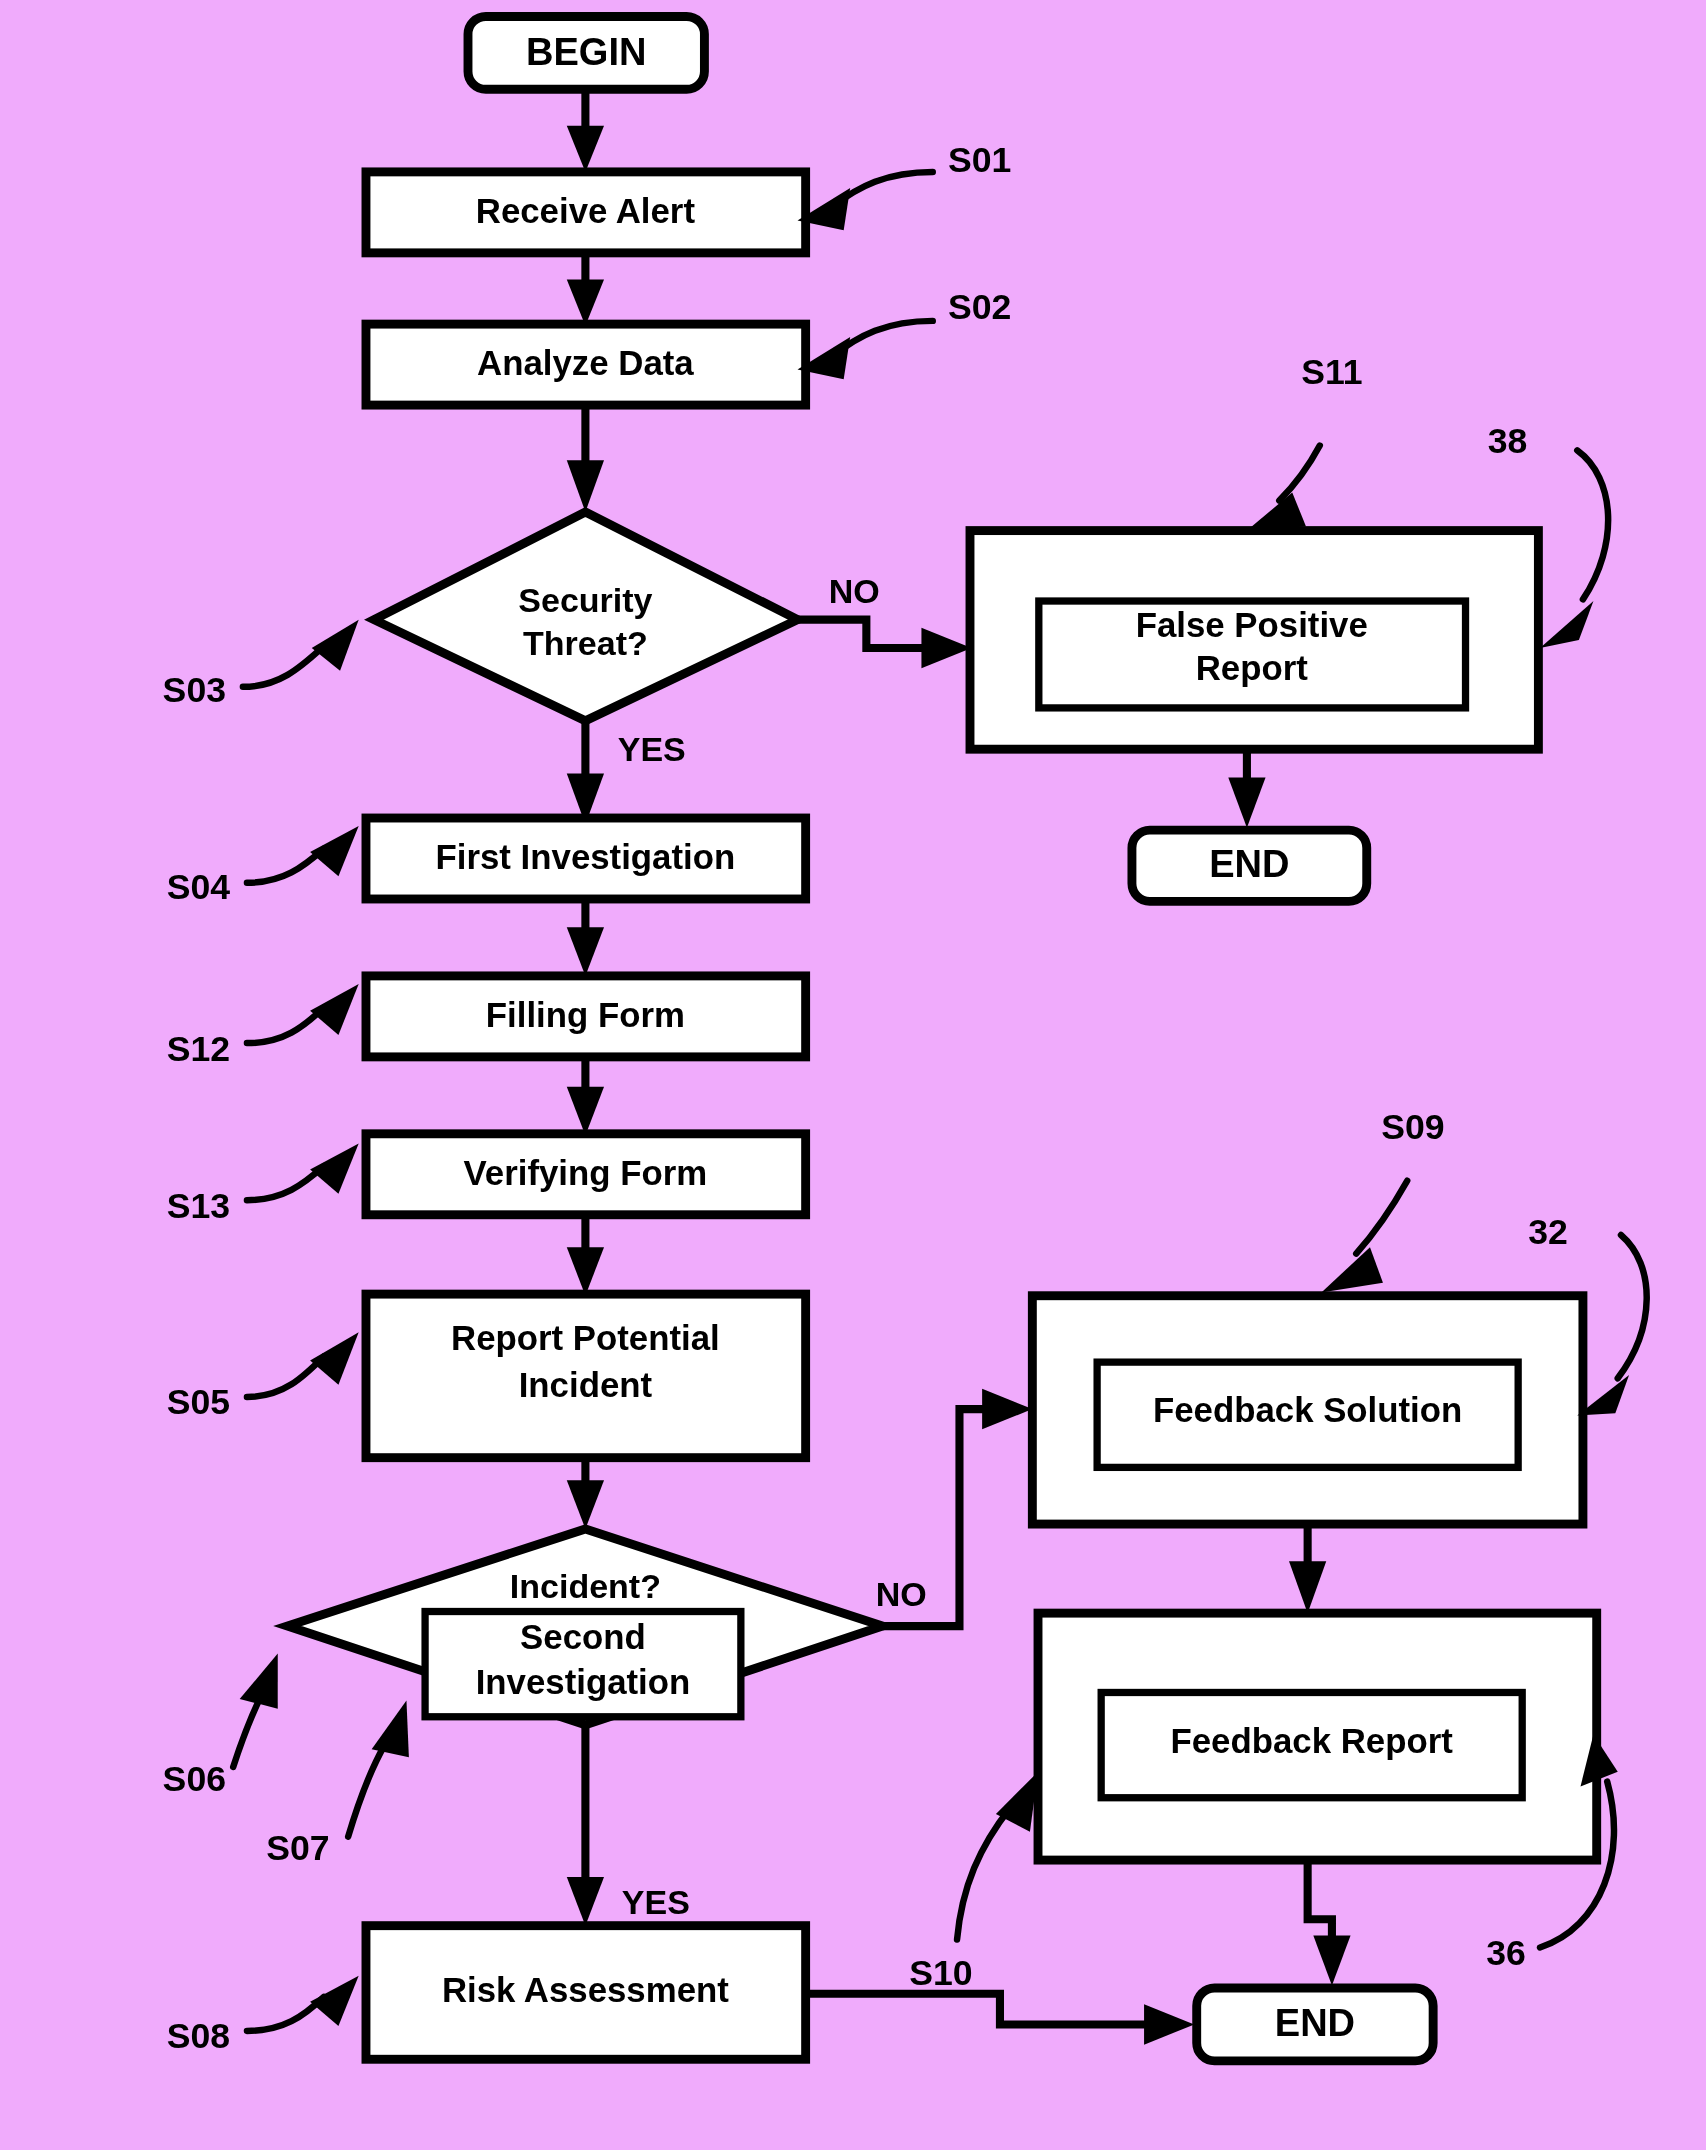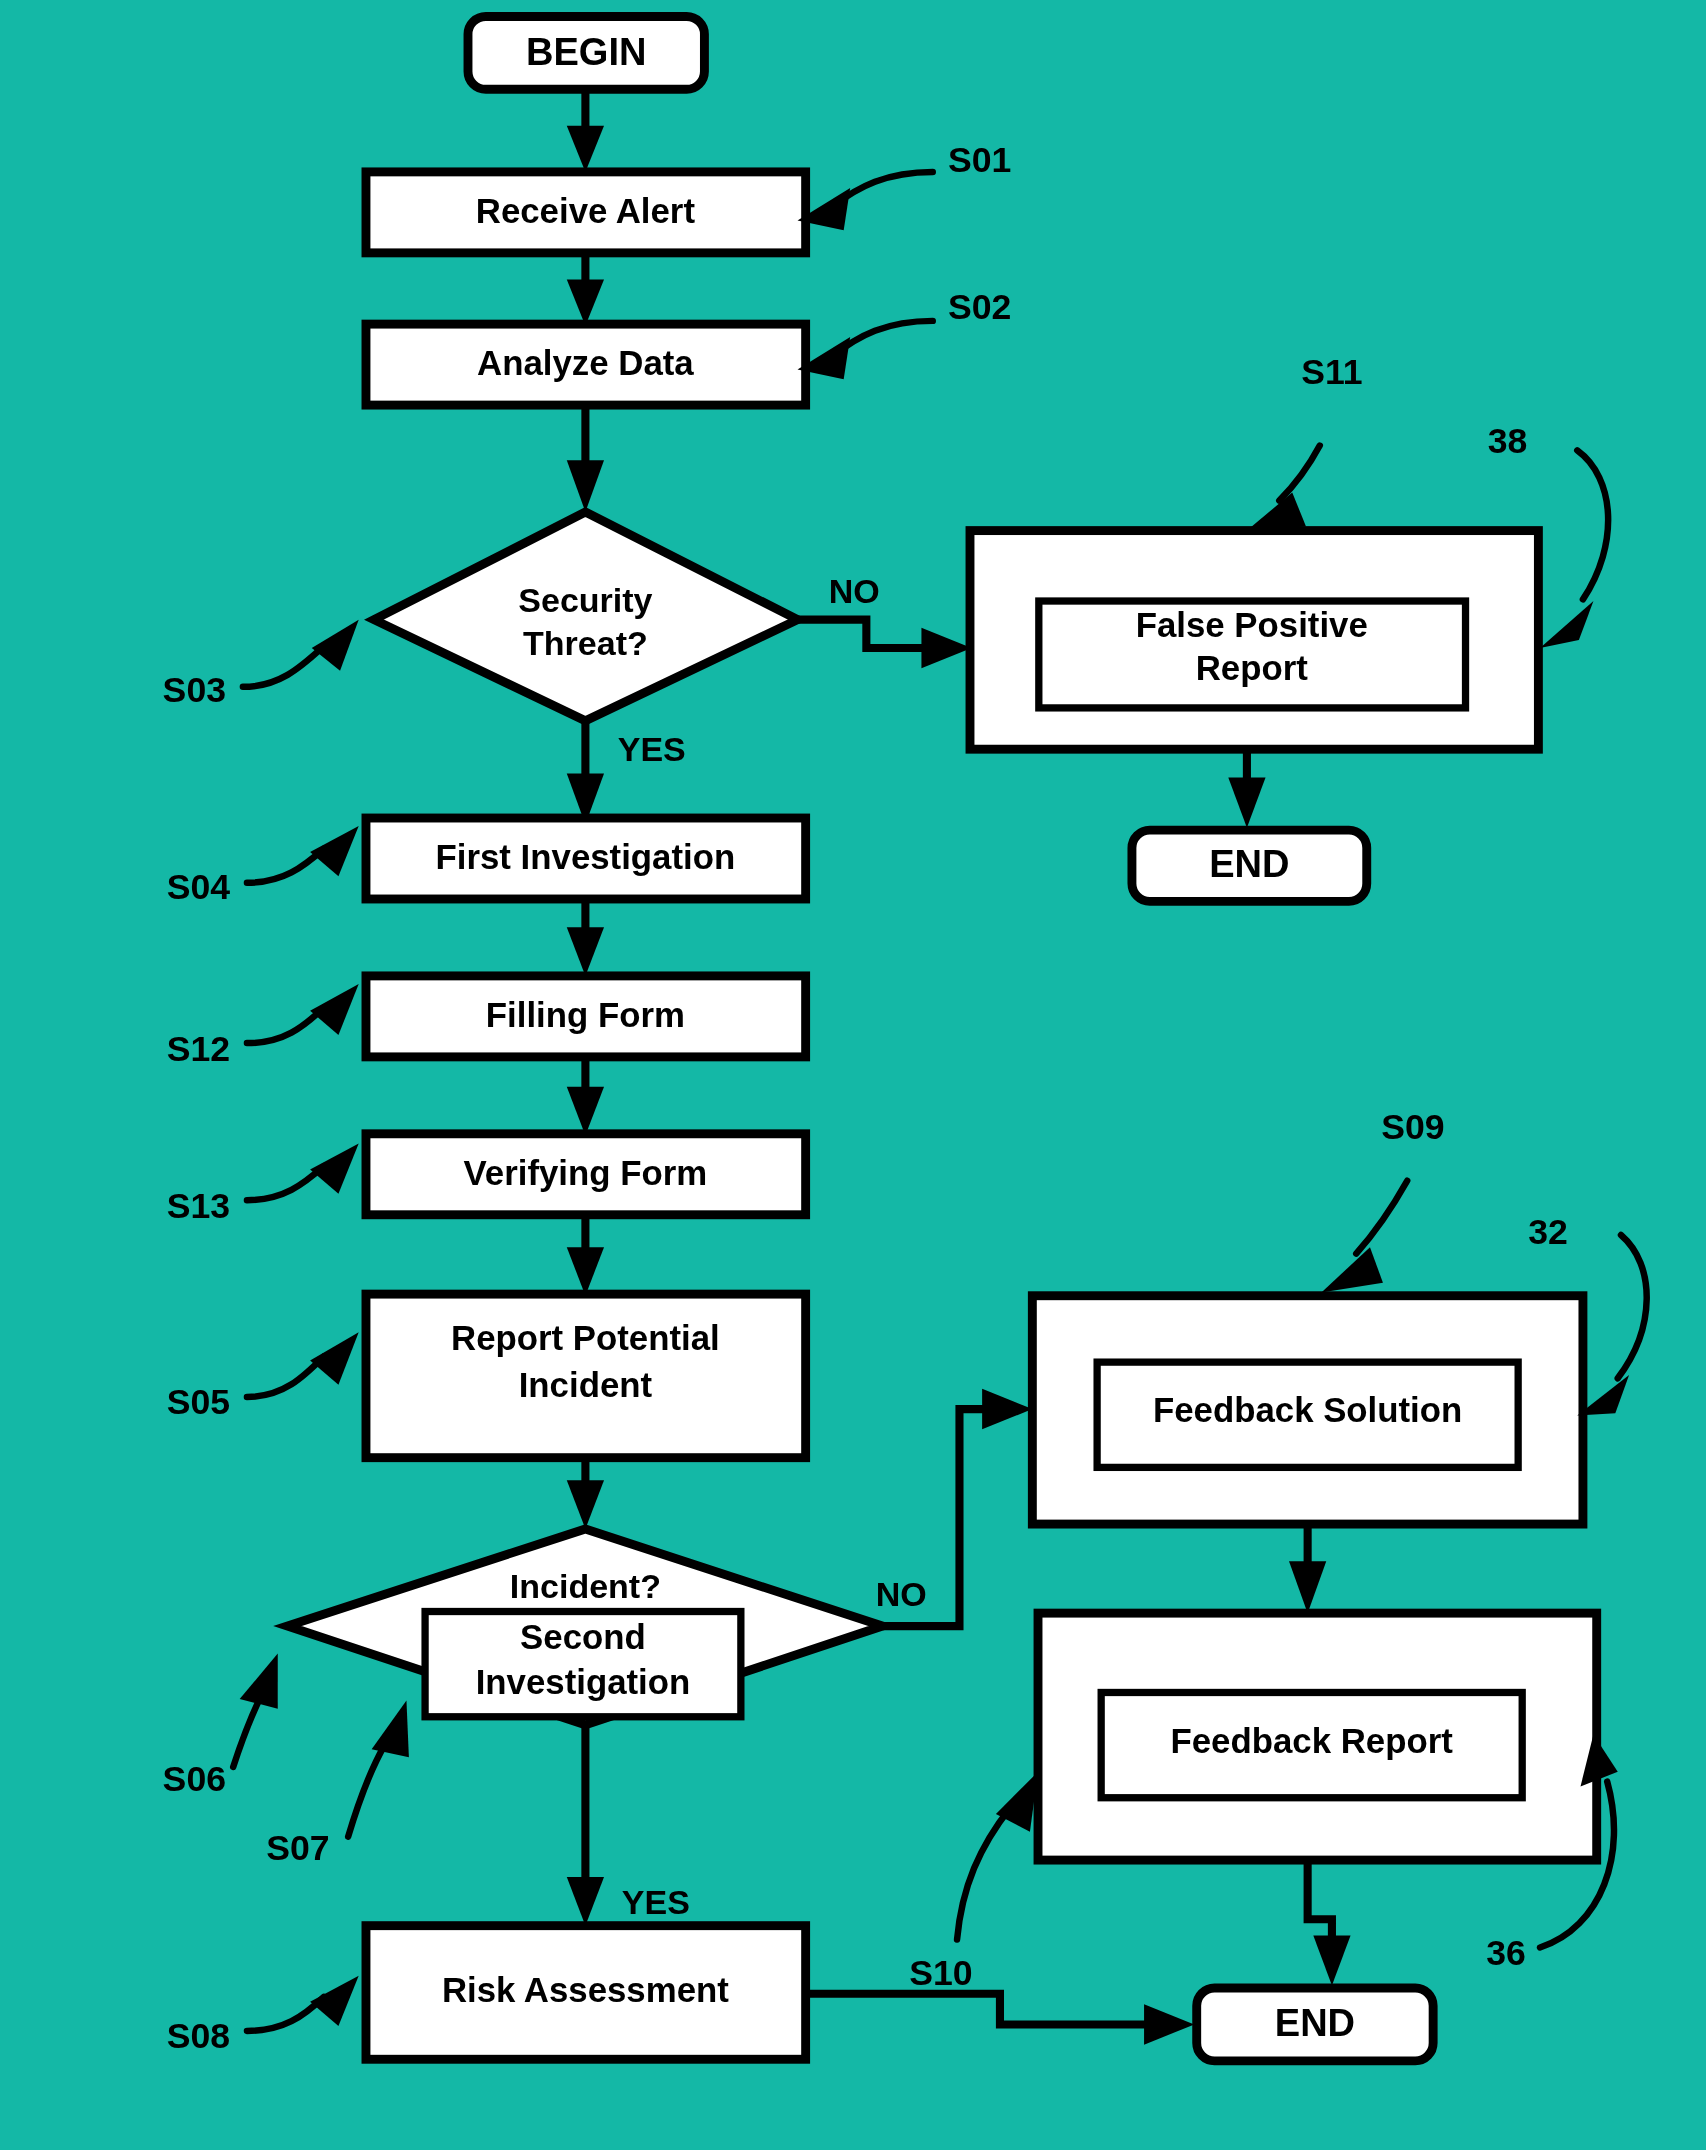--- a/index.html
+++ b/index.html
@@ -4,21 +4,21 @@
 <style>
   html, body {
     margin: 0;
     padding: 0;
     background: #ffffff;
   }
   #diagram-root {
     position: relative;
     width: 1706px;
     height: 2151px;
-    background: #14b8a6;
+    background: #f0abfc;
     font-family: "Liberation Sans", sans-serif;
   }
   svg#flowchart {
     display: block;
     width: 1706px;
     height: 2151px;
   }
   .shape-stroke {
     fill: #ffffff;
     stroke: #000000;

